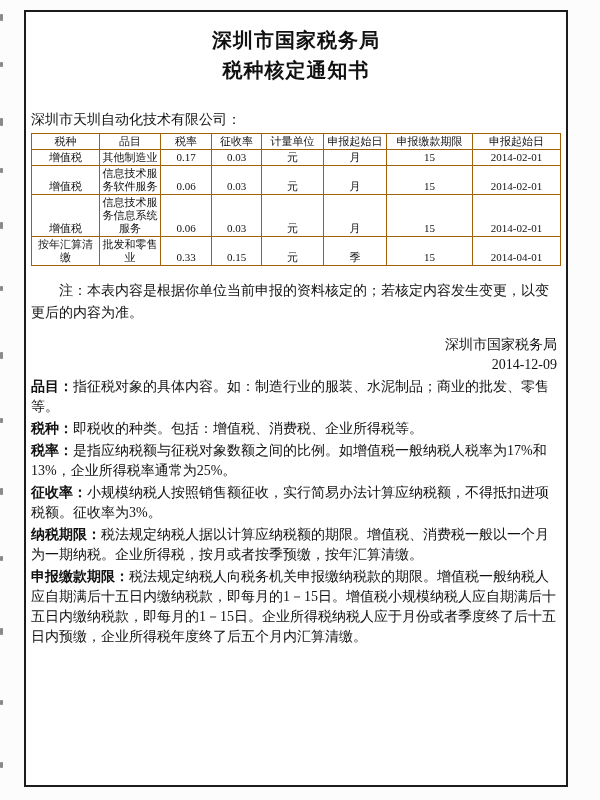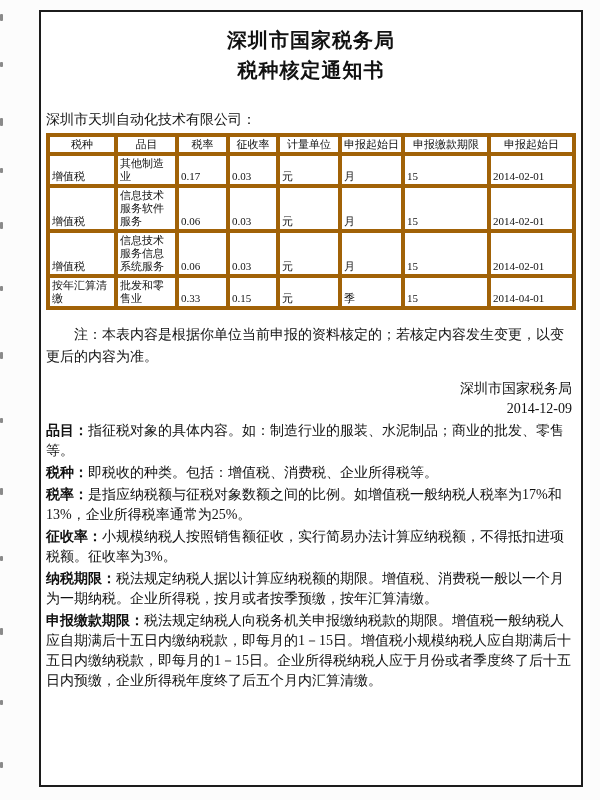--- a/index.html
+++ b/index.html
@@ -13,21 +13,21 @@
   }
   .artifact {
     position: absolute;
     left: 0;
     width: 3px;
     background: #8a8a8a;
     border-radius: 1px;
   }
   .frame {
     position: absolute;
-    left: 39px; top: 10px;
+    left: 24px; top: 10px;
     width: 544px; height: 777px;
     border: 2px solid #1c1c1c;
     background: #ffffff;
     padding: 13px 5px 0 5px;
   }
   .doc-title {
     text-align: center;
     font-size: 20px;
     font-weight: bold;
     line-height: 30px;
@@ -40,32 +40,32 @@
   }
   table.tax-table {
     width: 100%;
     border-collapse: collapse;
     table-layout: fixed;
     margin-top: 4px;
     font-size: 11px;
     line-height: 1.18;
   }
   table.tax-table th, table.tax-table td {
-    border: 4px solid #a16207;
+    border: 1px solid #a16207;
     padding: 1px 2px;
     overflow: hidden;
   }
   table.tax-table th {
     font-weight: normal;
     text-align: center;
     vertical-align: middle;
     height: 16px;
   }
   table.tax-table td {
-    text-align: left;
+    text-align: center;
     vertical-align: bottom;
   }
   .c1 { width: 68px; } .c2 { width: 61px; } .c3 { width: 51px; }
   .c4 { width: 50px; } .c5 { width: 62px; } .c6 { width: 63px; }
   .c7 { width: 86px; }
   .row-tall td { height: 28px; }
   .note {
     font-size: 14px;
     line-height: 22px;
     margin-top: 14px;

